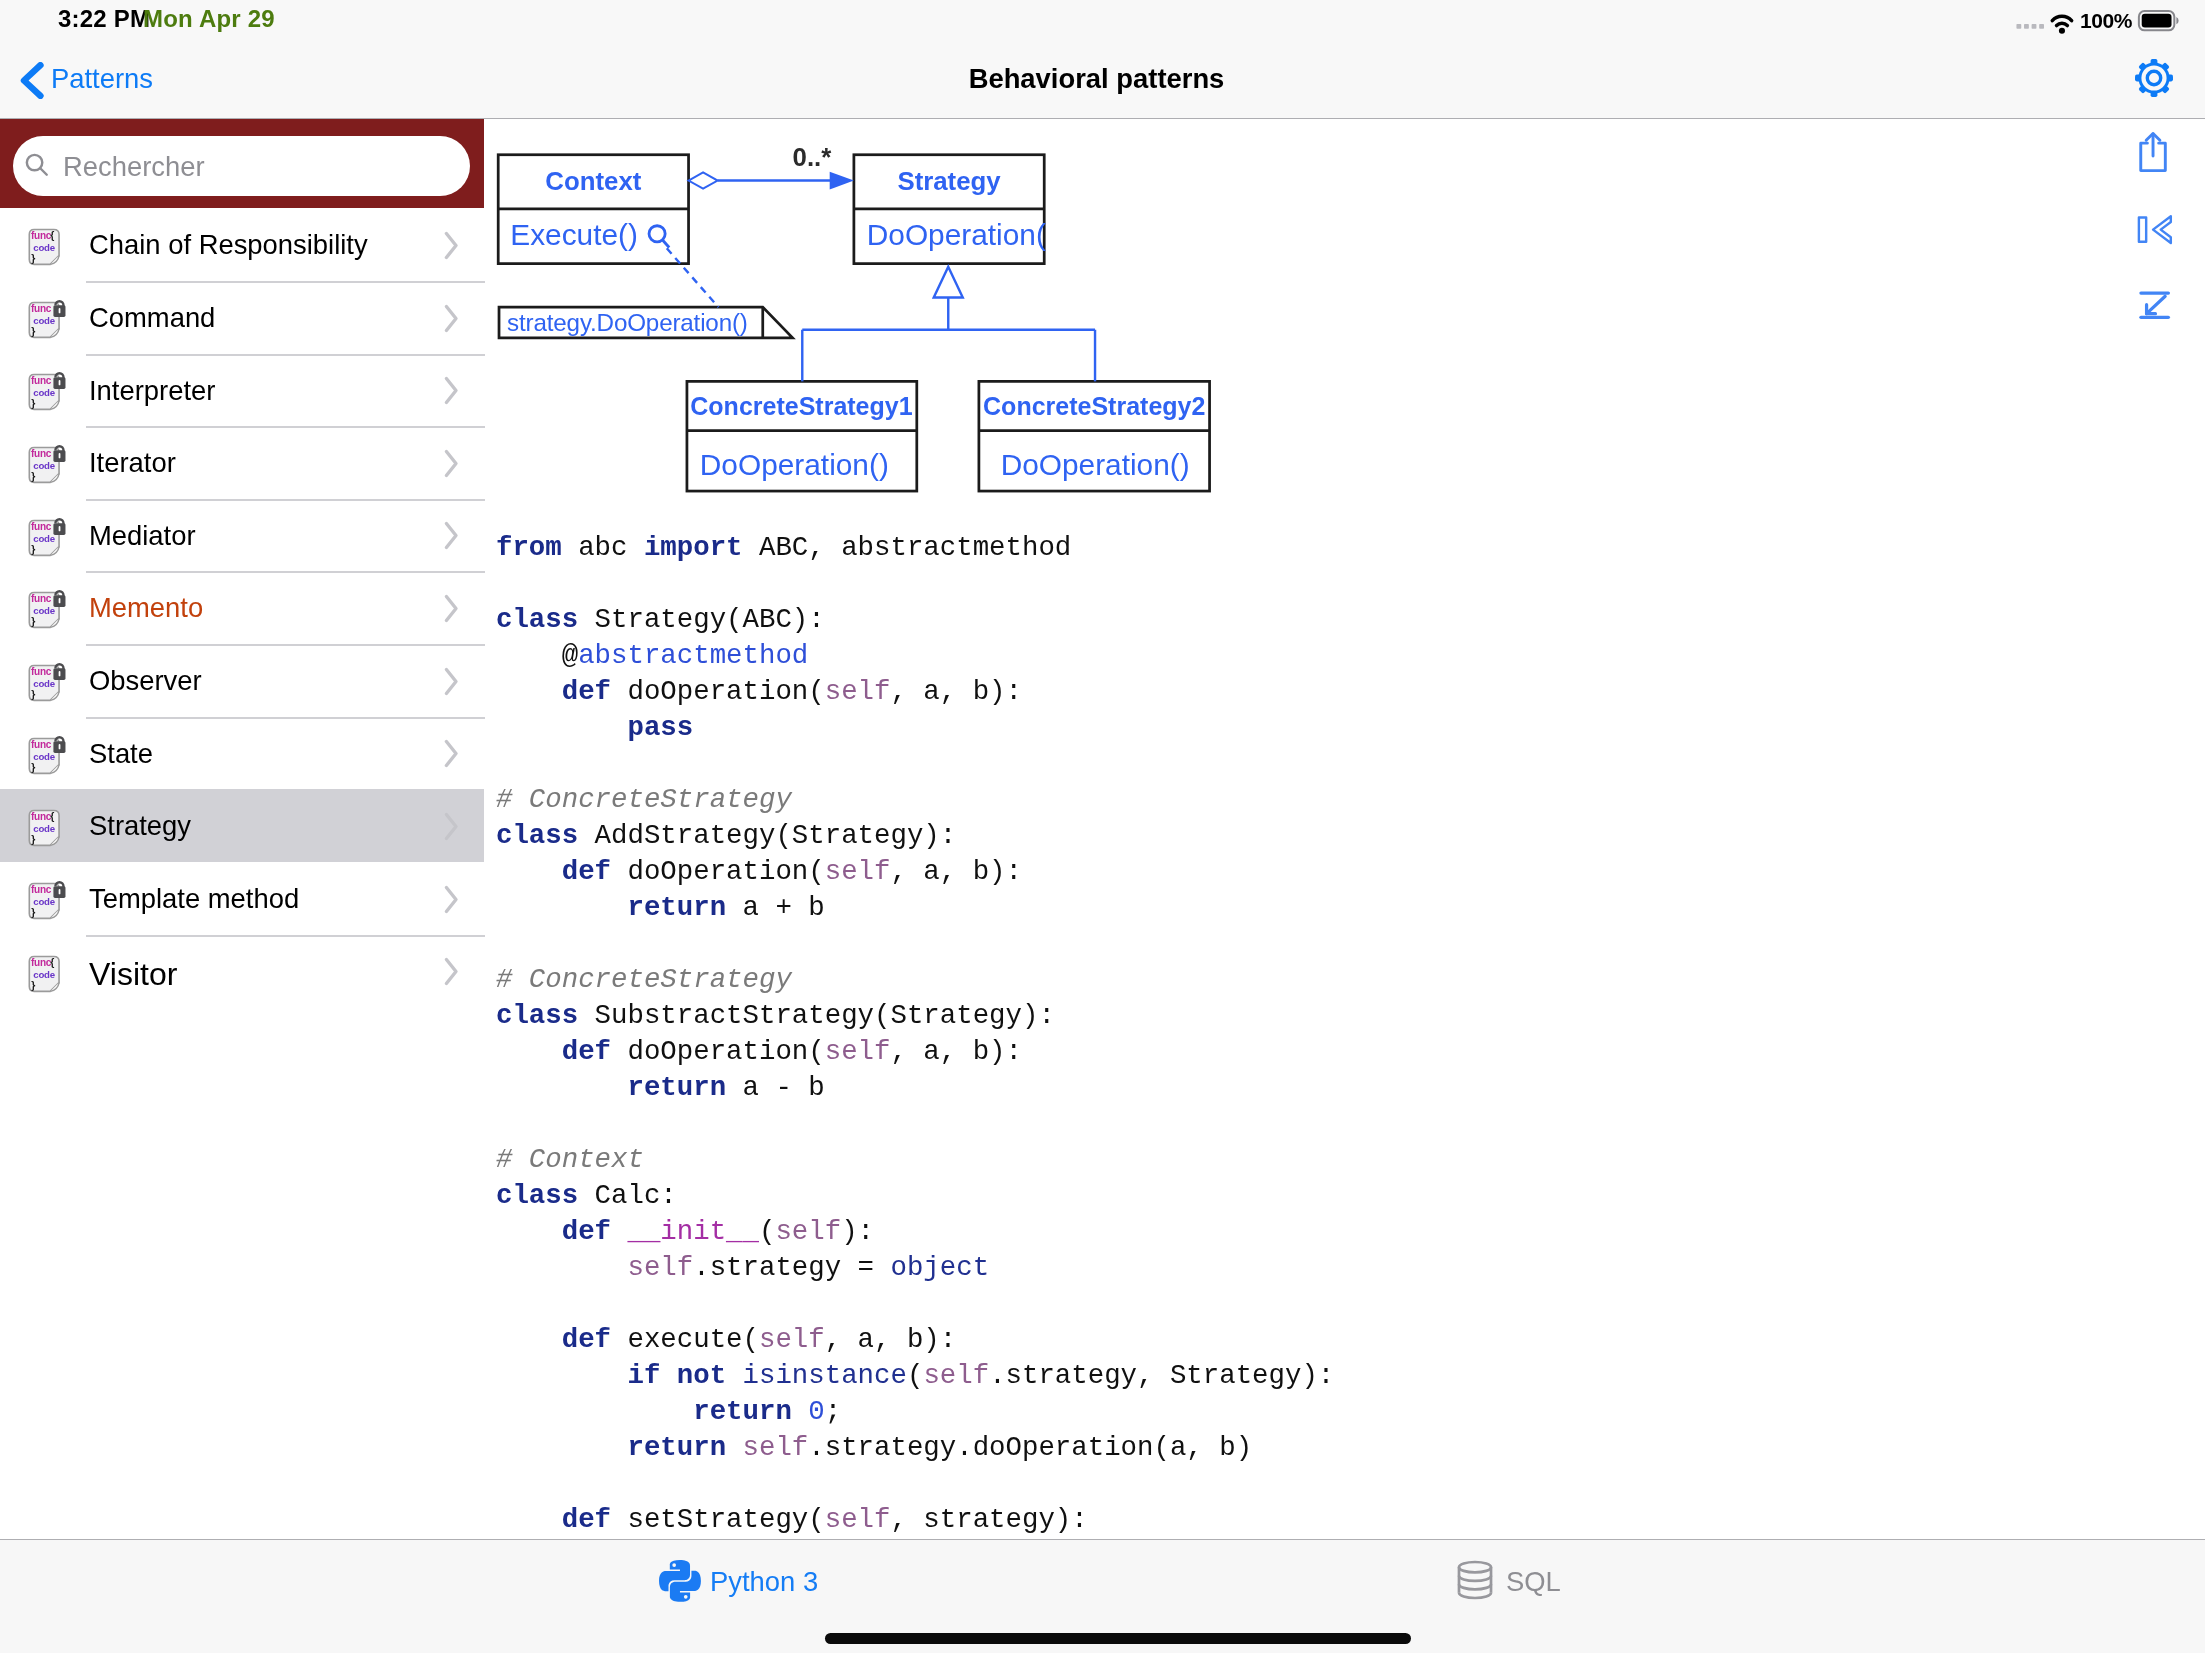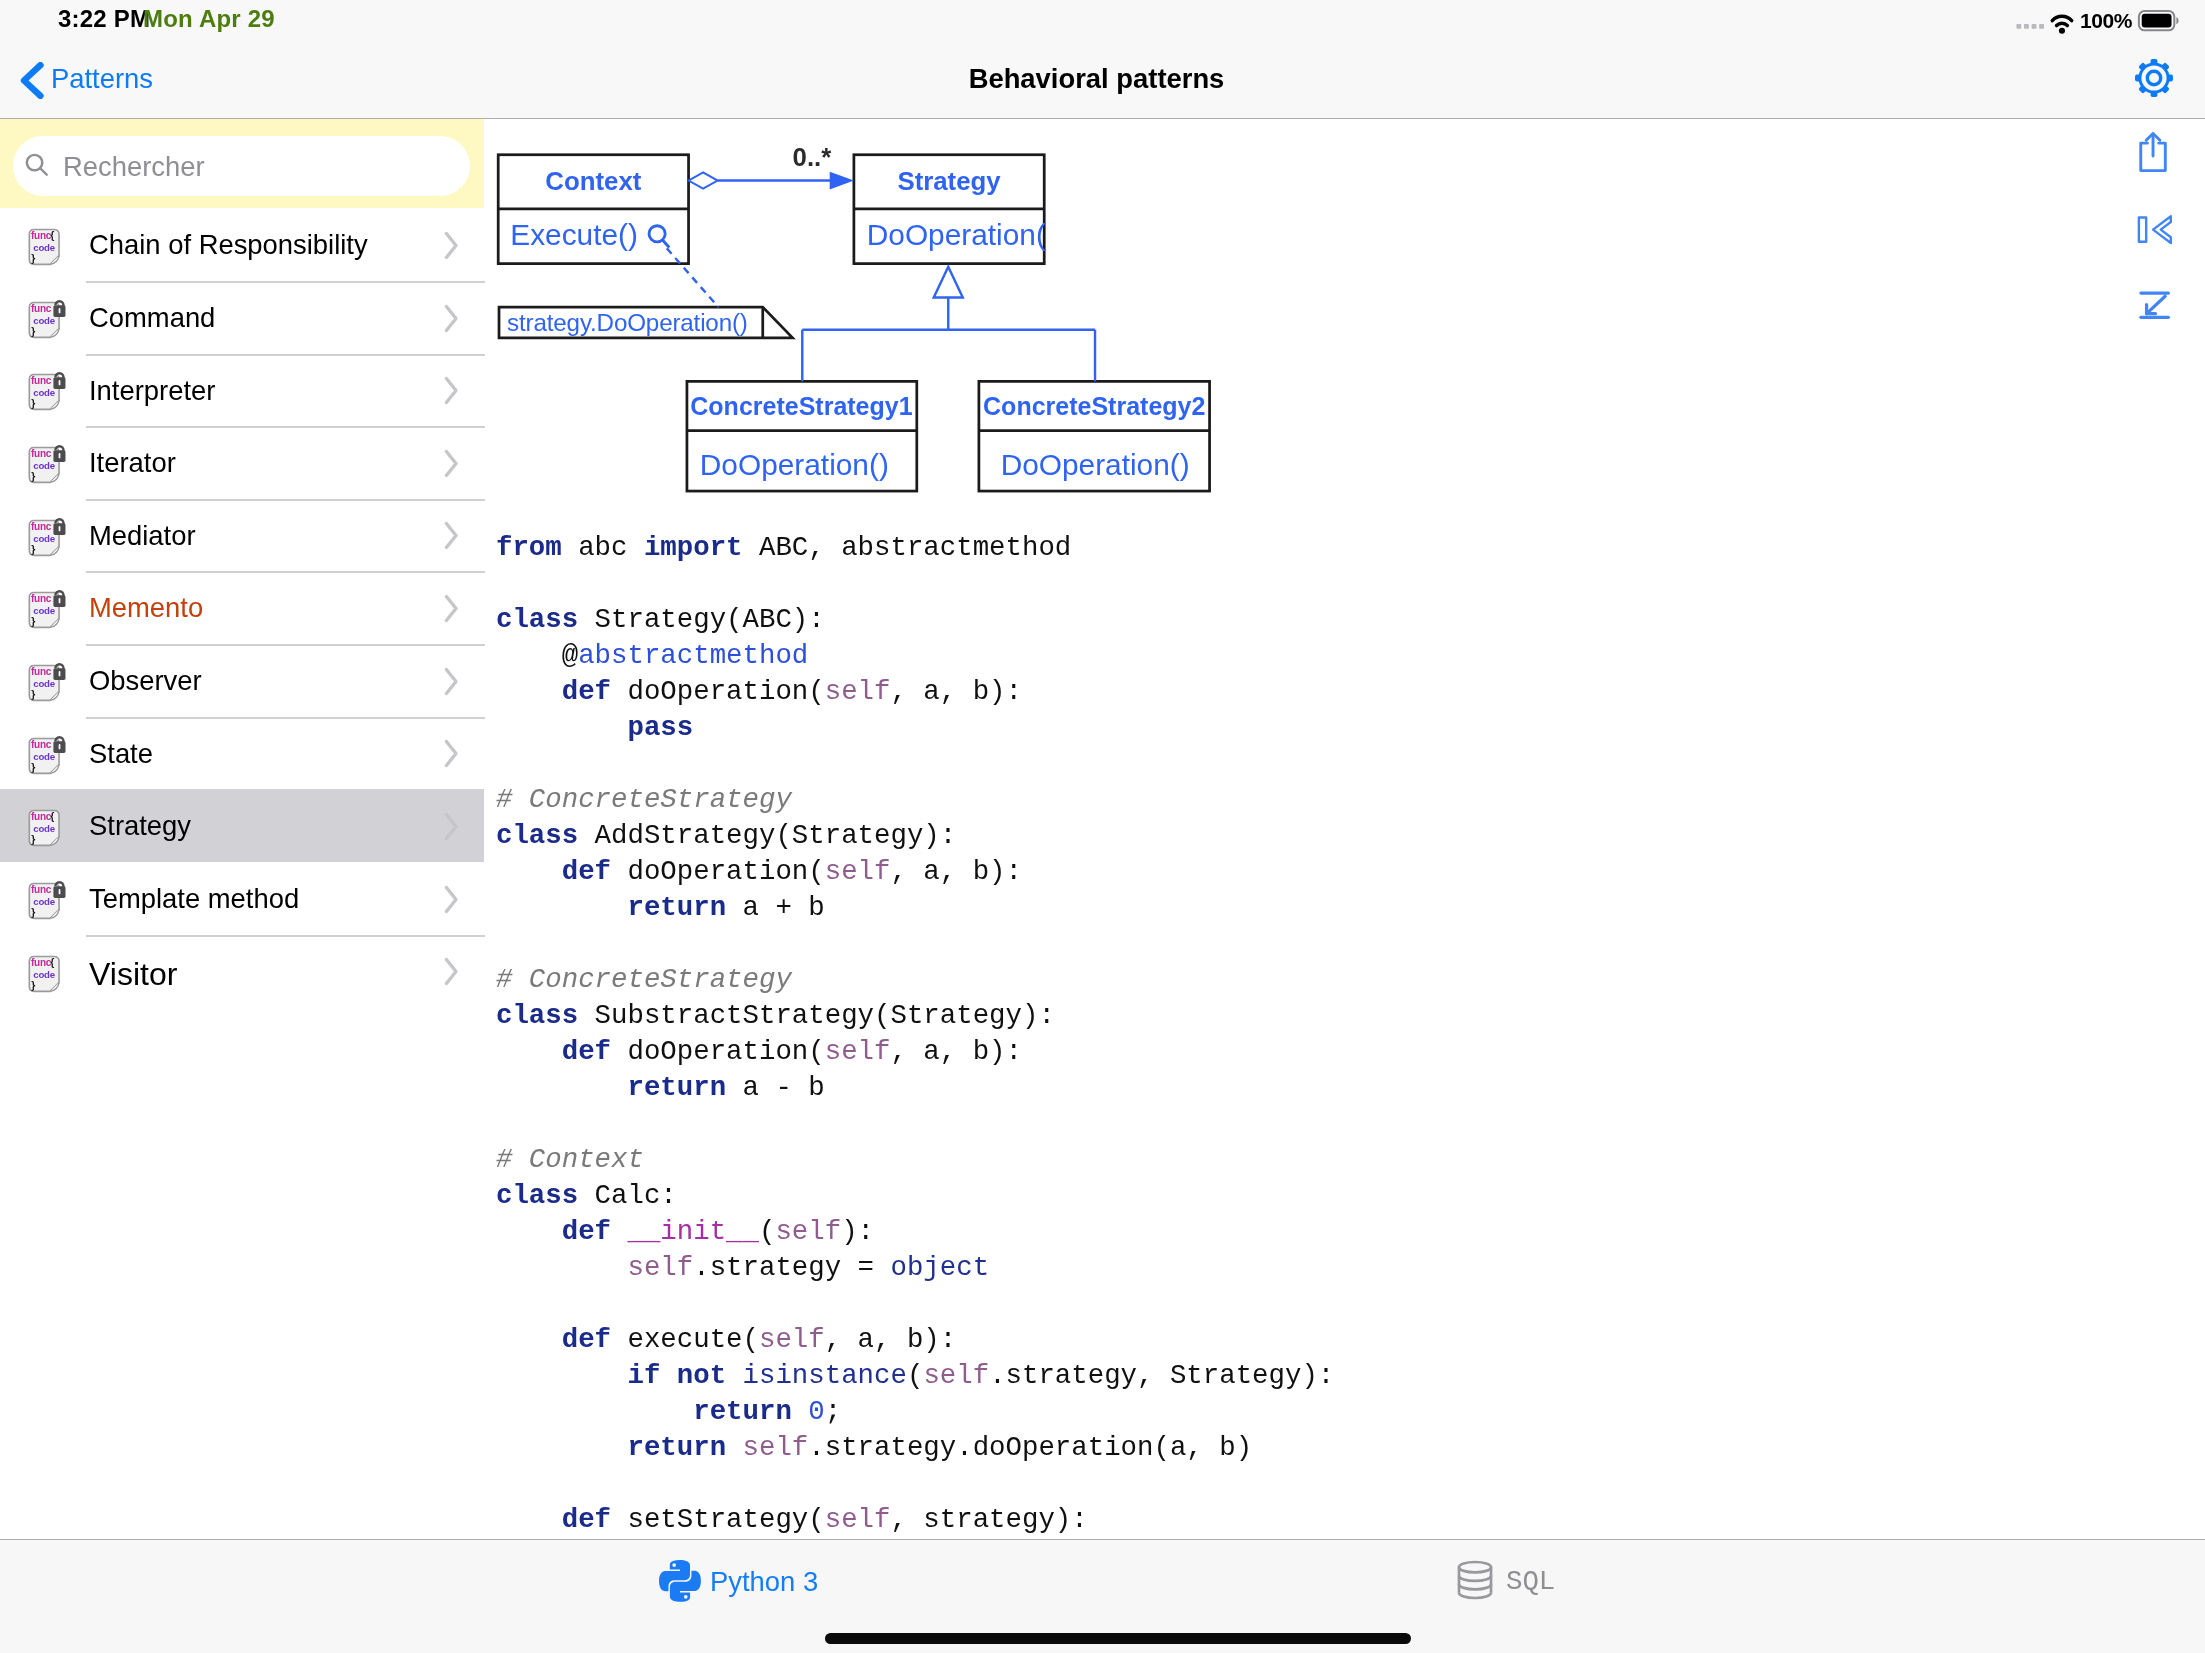--- a/index.html
+++ b/index.html
@@ -9,40 +9,40 @@
 
   
   #topbar { left:0; top:0; width:2205px; height:119px; background:#f8f8f8; border-bottom:1.6px solid #aeaeb2; }
   #stime { left:28px; top:4.8px; font-size:24px; font-weight:700; color:#000; letter-spacing:0.2px;margin-left:30px;}
   #sdate { left:143px; top:4.8px; font-size:24px; font-weight:600; color:#4d7c0f; letter-spacing:0.2px;}
   #pct { left:2080px; top:9px; font-size:21px; font-weight:600; color:#000; letter-spacing:-0.4px; }
   #backtxt { left:51px; top:63px; font-size:27.4px; color:#0d7bf6; }
   #navtitle { left:0; top:63px; width:2193px; text-align:center; font-size:27.4px; font-weight:700; color:#000; }
 
   
-  #searchwrap { left:0; top:119px; width:484px; height:89px; background:#fef9c3; }
+  #searchwrap { left:0; top:119px; width:484px; height:89px; background:#7f1d1d; }
   #sfield { left:13px; top:17px; width:457px; height:60px; background:#fff; border-radius:30px; }
   #stext { left:63px; top:32px; font-size:27.4px; color:#8e8e93; }
   .sep { left:86px; width:399px; height:1.6px; background:#d0d0d4; }
   #selrow { left:0; top:789px; width:484px; height:73px; background:#d1d1d6; }
 
   
   #code { left:496px; top:530px; font-family:"Liberation Mono", monospace; font-size:27.4px; line-height:36px; color:#101010; white-space:pre; }
   #code .k { color:#1a2b8a; font-weight:bold; }
   #code .d { color:#2e4fd8; }
   #code .s { color:#8e5d8e; }
   #code .m { color:#a42ea4; }
   #code .b { color:#203090; }
   #code .n { color:#2e4fd8; }
   #code .c { color:#7a7a7a; font-style:italic; }
 
   
   #tabbar { left:0; top:1539px; width:2205px; height:115px; background:#f7f7f7; border-top:1.6px solid #aeaeb2; }
   #pylabel { left:710px; top:1566px; font-size:27.4px; color:#157df5; }
-  #sqllabel { left:1506px; top:1566px; font-size:27.4px; color:#8e8e93;font-family:Liberation Mono, monospace; }
+  #sqllabel { left:1506px; top:1566px; font-size:27.4px; color:#8e8e93; }
   #homebar { left:825px; top:1633px; width:586px; height:10.5px; border-radius:5.7px; background:#0a0a0a; }
 </style>
 </head>
 <body>
   <div id="topbar" class="abs"></div>
   <div id="stime" class="abs">3:22 PM</div>
   <div id="sdate" class="abs">Mon Apr 29</div>
   <svg id="statusicons" class="abs" style="left:2010px;top:6.5px" width="174" height="29" viewBox="0 0 216 36">
     <g fill="#b9b9be">
       <rect x="8" y="21" width="6" height="6" rx="1"></rect>

